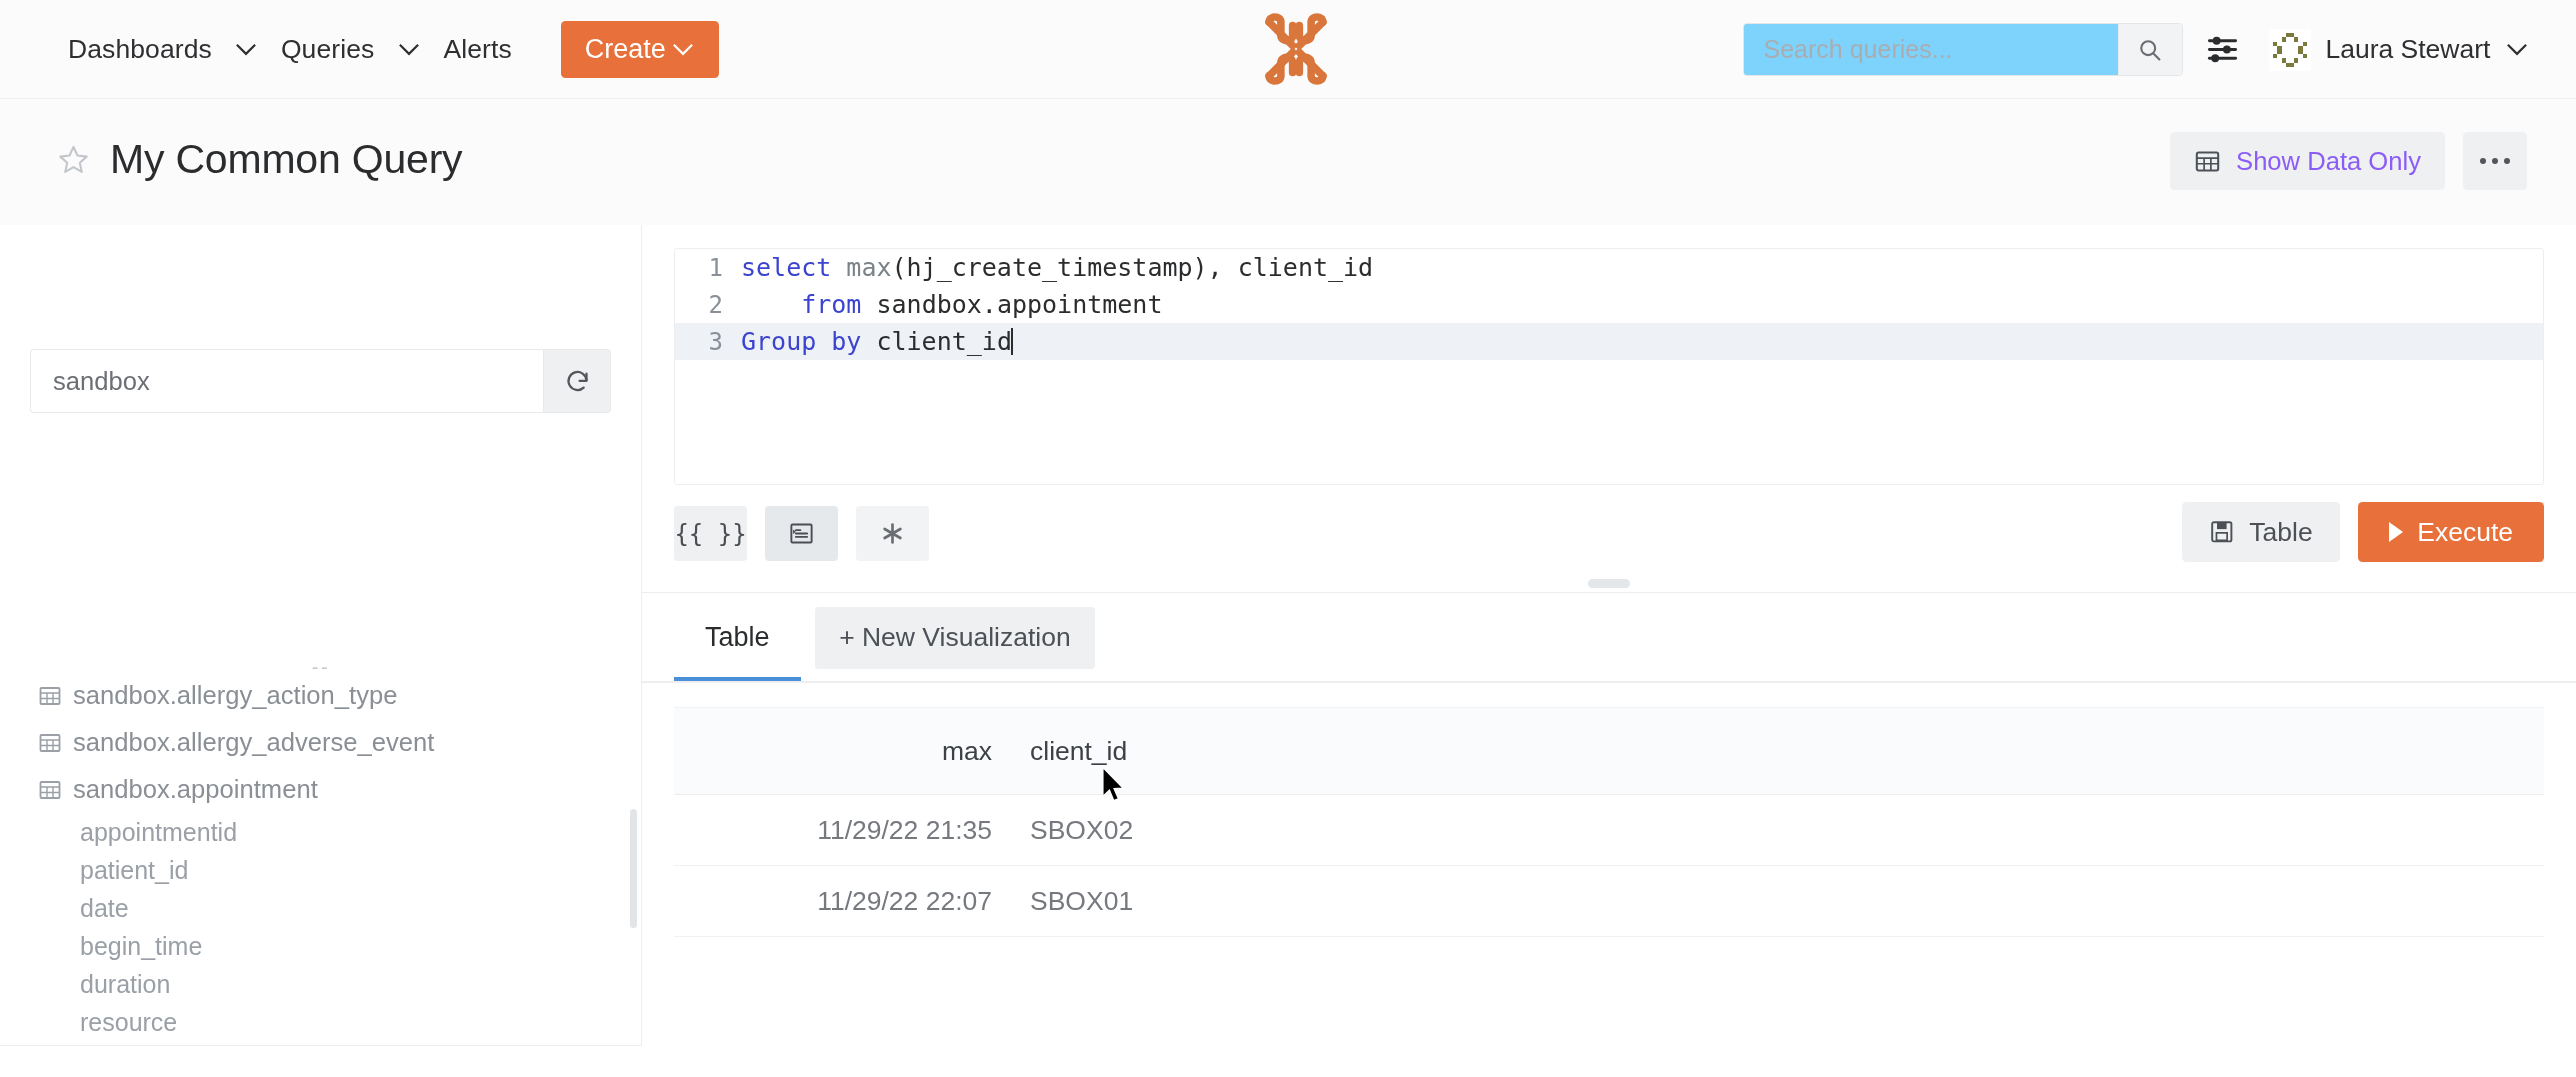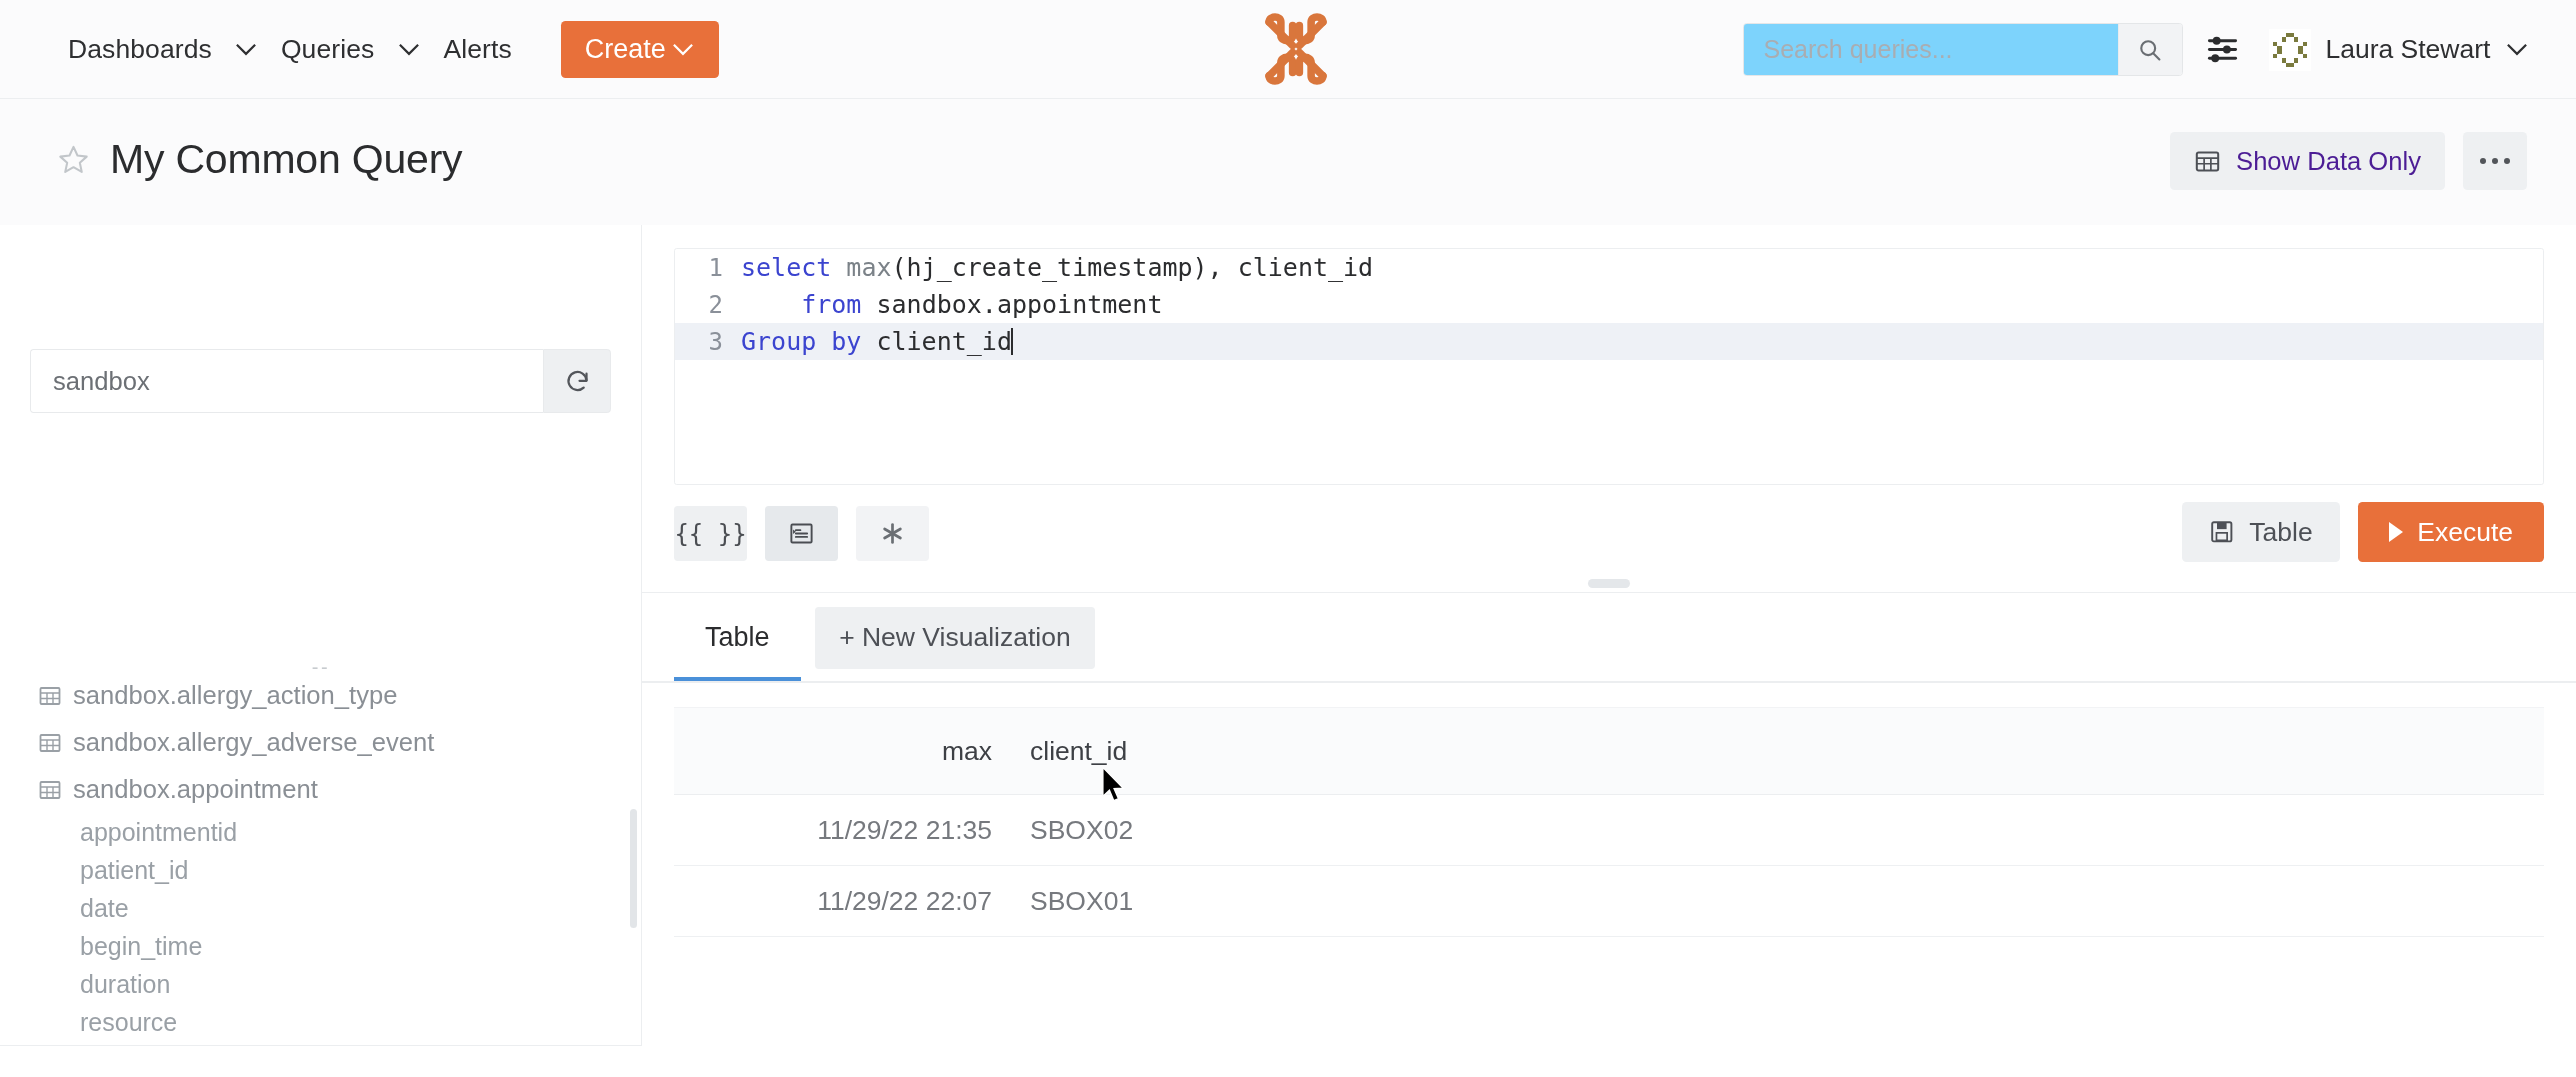--- a/index.html
+++ b/index.html
@@ -88,21 +88,21 @@
     letter-spacing: -0.2px;
   }
   .hdr-actions {
     position: absolute; right: 49px; top: 33px;
     display: flex; align-items: center; gap: 18px;
   }
   .ghost-btn {
     background: #eef0f2; border: none; border-radius: 4.6px;
     height: 58px; padding: 0 24px;
     display: flex; align-items: center; gap: 14.6px;
-    font-size: 25.6px; color: #4c1d95; font-family: inherit; cursor: pointer;
+    font-size: 25.6px; color: #8b5cf6; font-family: inherit; cursor: pointer;
     white-space: nowrap;
   }
   .ghost-btn-sq {
     background: #eef0f2; border: none; border-radius: 4.6px;
     width: 64px; height: 58px;
     display: flex; align-items: center; justify-content: center;
     cursor: pointer;
   }
   .dots { display: flex; gap: 5.5px; }
   .dots i { width: 6.4px; height: 6.4px; border-radius: 50%; background: #52555a; display: block; }

